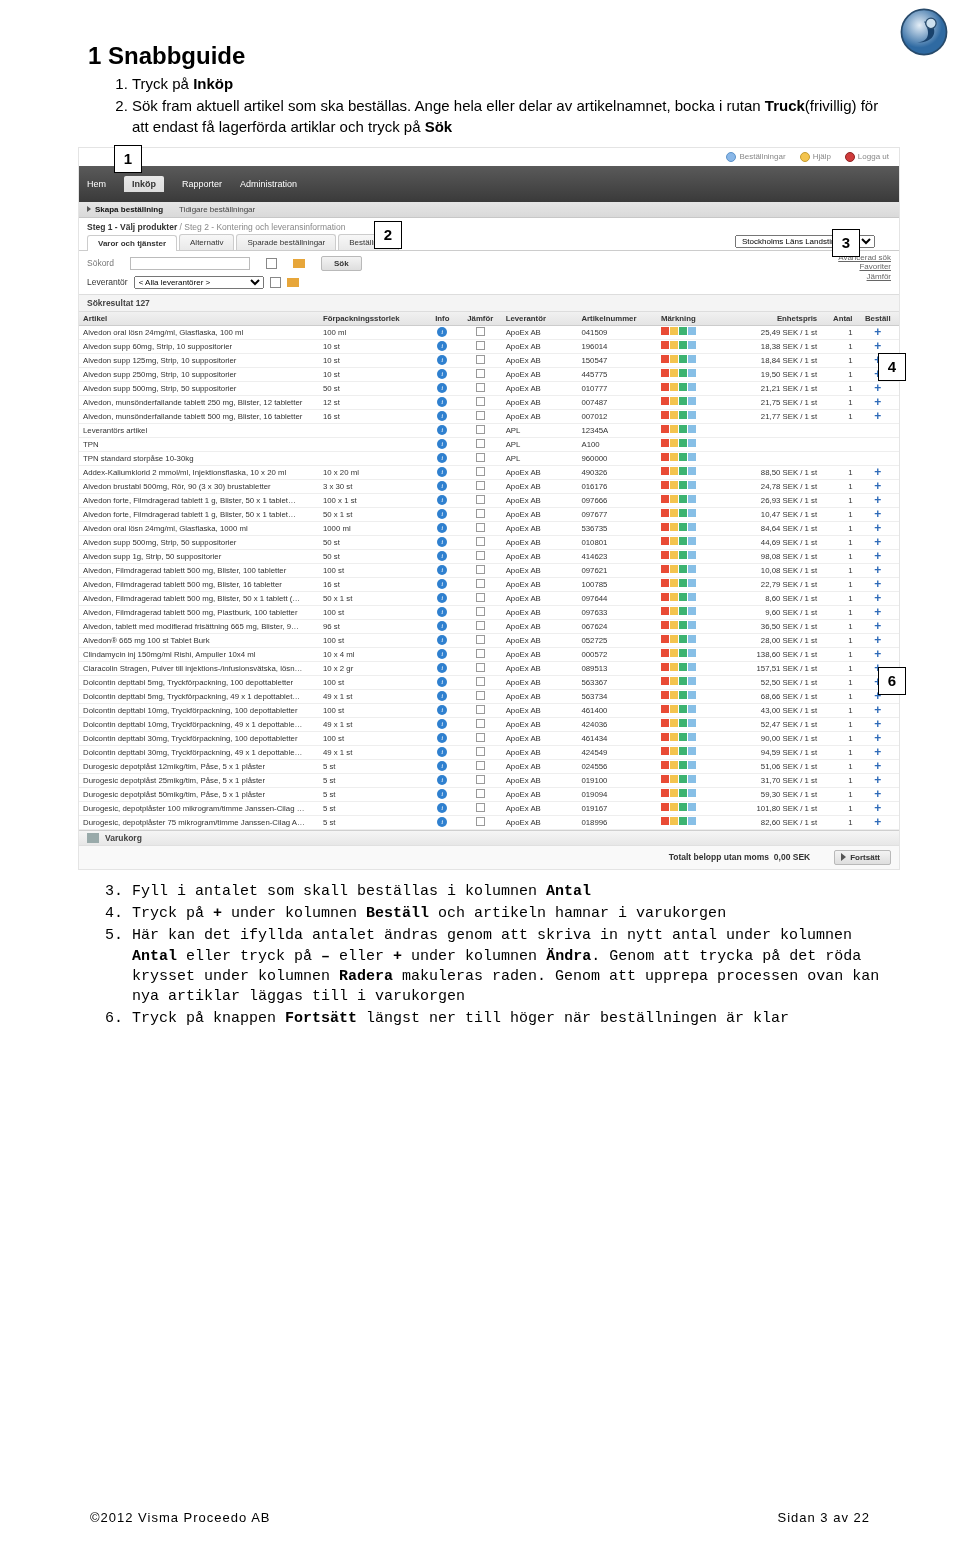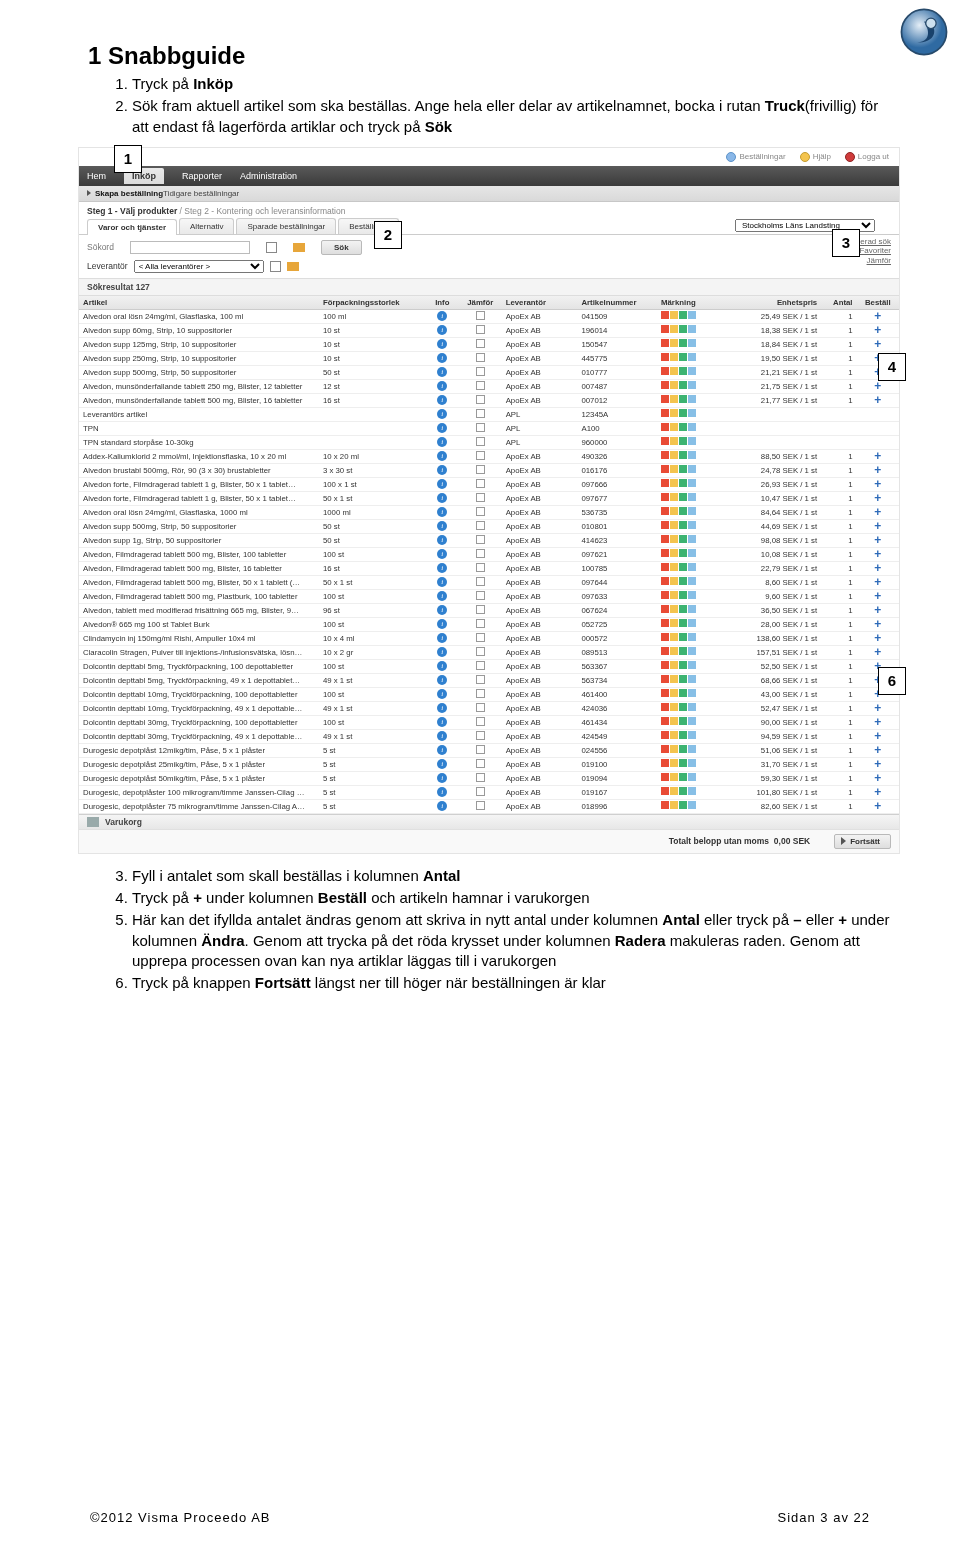--- a/index.html
+++ b/index.html
@@ -77,41 +77,42 @@
     color: #888;
   }
   .topbar-item { display: flex; align-items: center; gap: 3px; }
   .dot { width: 10px; height: 10px; border-radius: 50%; display: inline-block; }
   .dot-blue { background: #89b7e8; border:1px solid #5d93c9;}
   .dot-yellow { background: #f4c44e; border:1px solid #c59c2f;}
   .dot-red { background: #cf3b3b; border:1px solid #8e2323;}
 
   .nav {
     background: linear-gradient(#5a5a5a,#3a3a3a);
-    height: 20px;
+    height: 36px;
     display: flex;
     align-items: center;
     gap: 18px;
     padding: 0 8px;
     color: #fff;
     font-size: 9px;
   }
   .nav span.active {
     background: linear-gradient(#e9e9e9,#dcdcdc);
     color: #333;
     padding: 3px 8px;
     border-radius: 2px 2px 0 0;
     font-weight: bold;
   }
 
   .subnav {
     background: linear-gradient(#e6e6e6,#d9d9d9);
     height: 16px;
     display: flex;
     align-items: center;
+    gap: 16px;
     padding: 0 8px;
     color: #444;
     font-size: 8px;
     border-bottom: 1px solid #c7c7c7;
   }
   .subnav-item { display: flex; align-items: center; gap: 4px; }
   .subnav-item.active { font-weight: bold; color: #111; }
   .arrow-ico {
     width: 0; height: 0;
     border-top: 3px solid transparent;
@@ -308,21 +309,21 @@
     border-left: 5px solid #555;
   }
 
   
   ol.after {
     margin: 12px 0 0 0;
     padding-left: 44px;
     font-size: 15px;
     line-height: 1.35;
   }
-  ol.after li { margin-bottom: 2px; }
+  ol.after li { margin-bottom: 2px; font-family: Liberation Mono, monospace; }
 
   .footer {
     position: absolute;
     bottom: 22px;
     left: 0;
     width: 100%;
     display:flex;
     justify-content: space-between;
     padding: 0 90px 0 90px;
     font-size: 13px;

